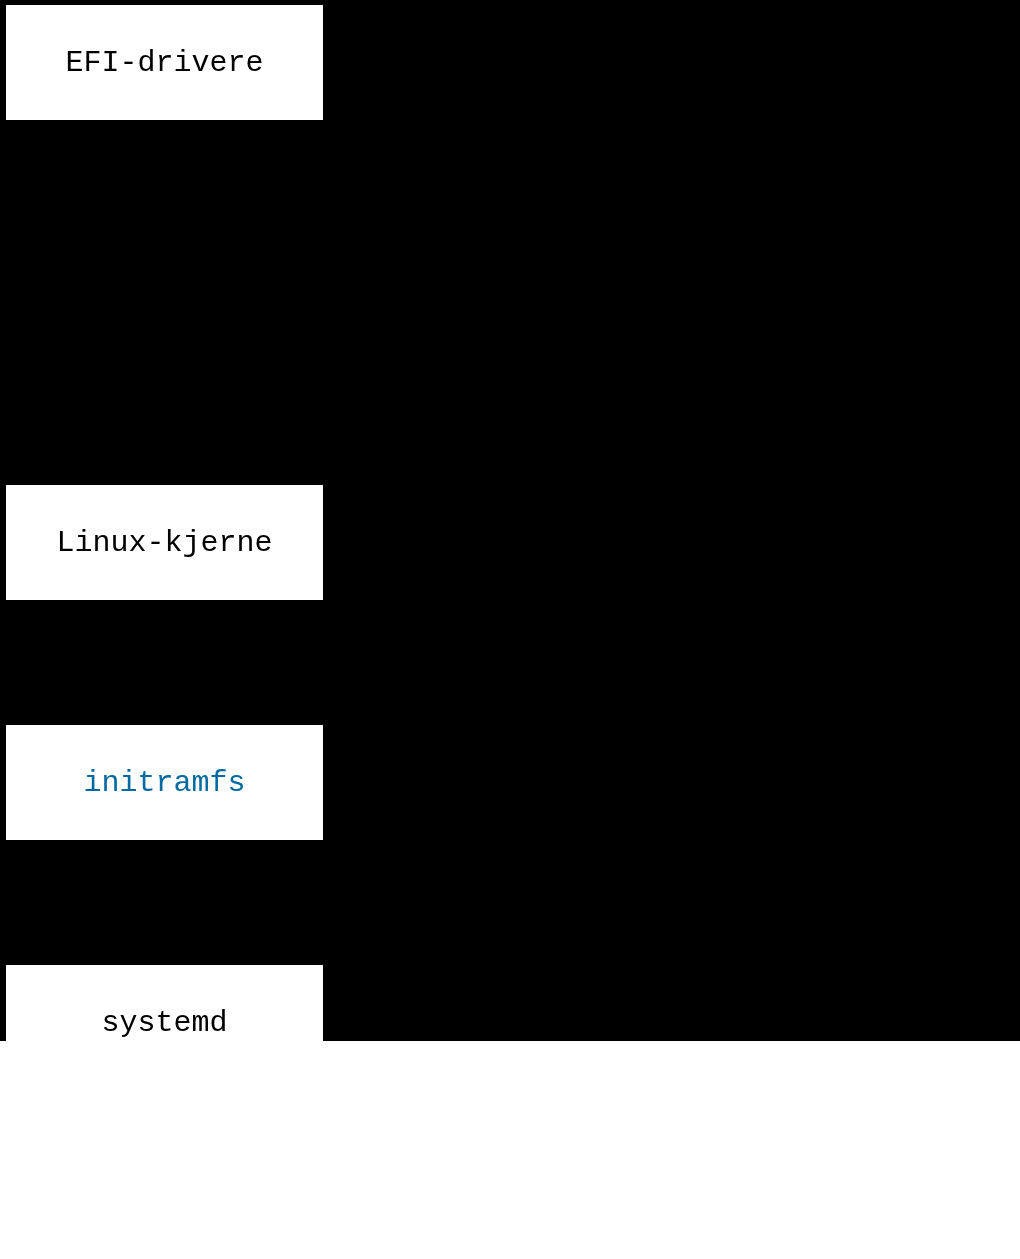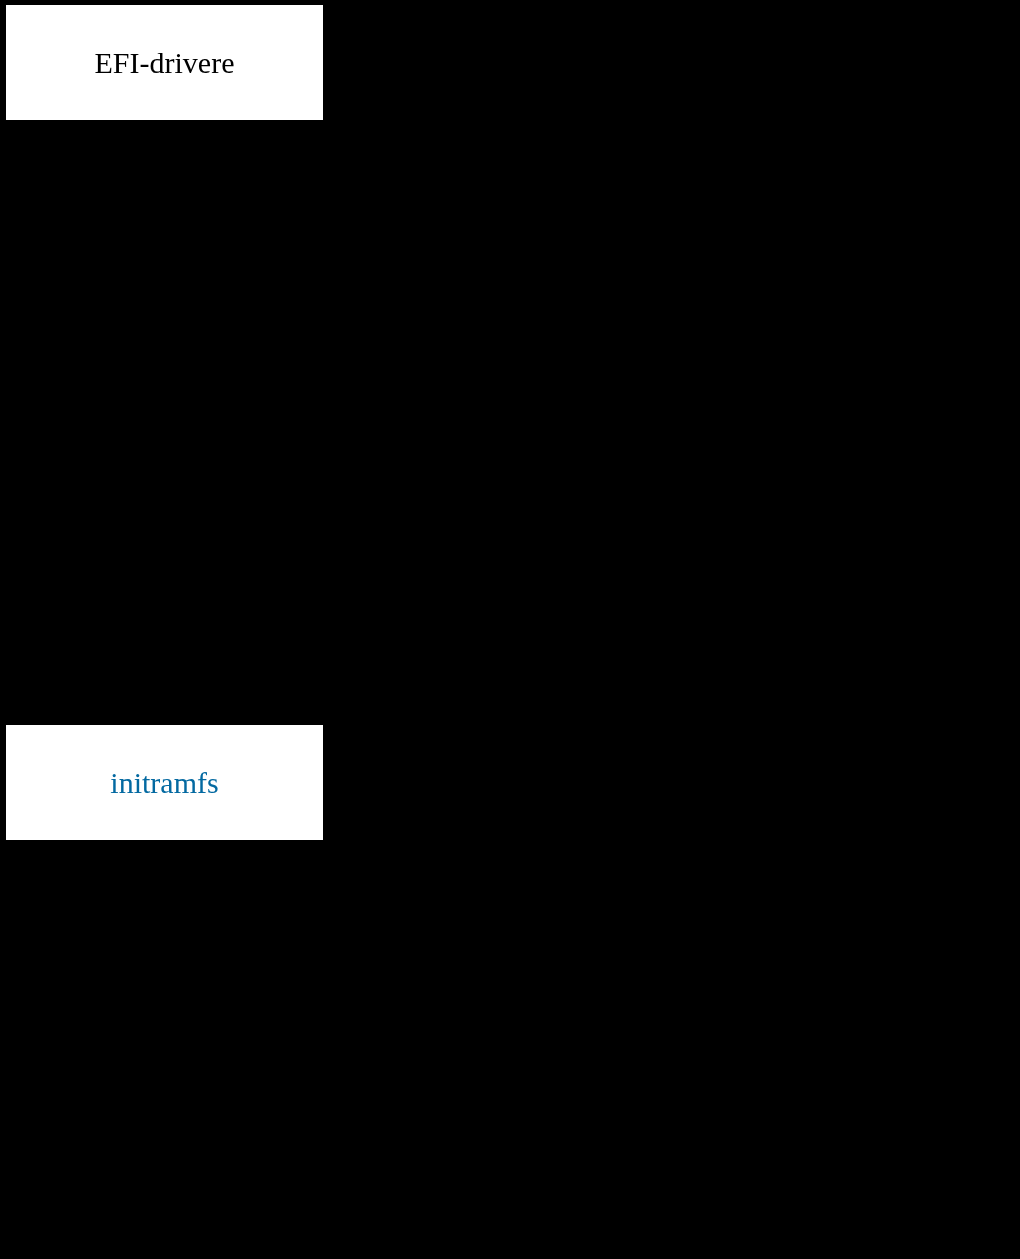--- a/index.html
+++ b/index.html
@@ -2,24 +2,24 @@
 <html><head>
 <meta charset="utf-8">
 <style>
   html, body {
     margin: 0;
     padding: 0;
   }
   .stage {
     position: relative;
     width: 1020px;
-    height: 1259px;
+    height: 1041px;
     background-color: #000000;
     overflow: hidden;
-    font-family: Liberation Serif, serif;
+    font-family: Liberation Mono, monospace;
   }
   .flow-node {
     position: absolute;
     left: 6px;
     width: 317px;
     height: 115px;
     background-color: #ffffff;
     color: #000000;
     display: flex;
     align-items: center;
@@ -36,19 +36,25 @@
 </head>
 <body>
 
 <div class="stage" style="background-color: rgb(0, 0, 0);">
 
   <div class="flow-node" style="top: 5px; background-color: rgb(255, 255, 255); color: rgb(0, 0, 0);">
     <span class="node-label">EFI-drivere</span>
   </div>
 
 
+  <div class="flow-node" style="top: 485px; background-color: rgb(255, 255, 255); color: rgb(0, 0, 0);">
+    <span class="node-label">Linux-kjerne</span>
+  </div>
 
   <div class="flow-node" style="top: 725px; background-color: rgb(255, 255, 255); color: #0369a1;">
     <span class="node-label">initramfs</span>
   </div>
 
+  <div class="flow-node" style="top: 965px; background-color: rgb(255, 255, 255); color: rgb(0, 0, 0);">
+    <span class="node-label">systemd</span>
+  </div>
 
 </div>
 
 </body></html>

